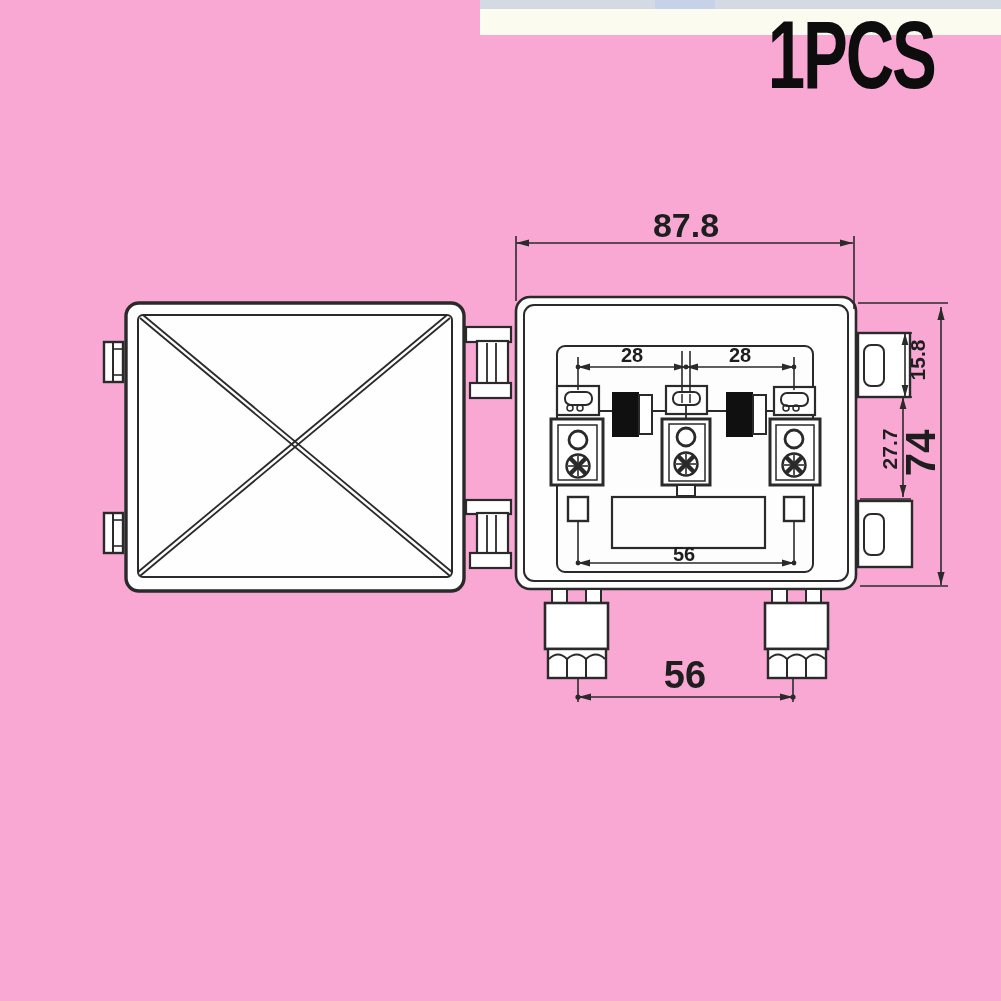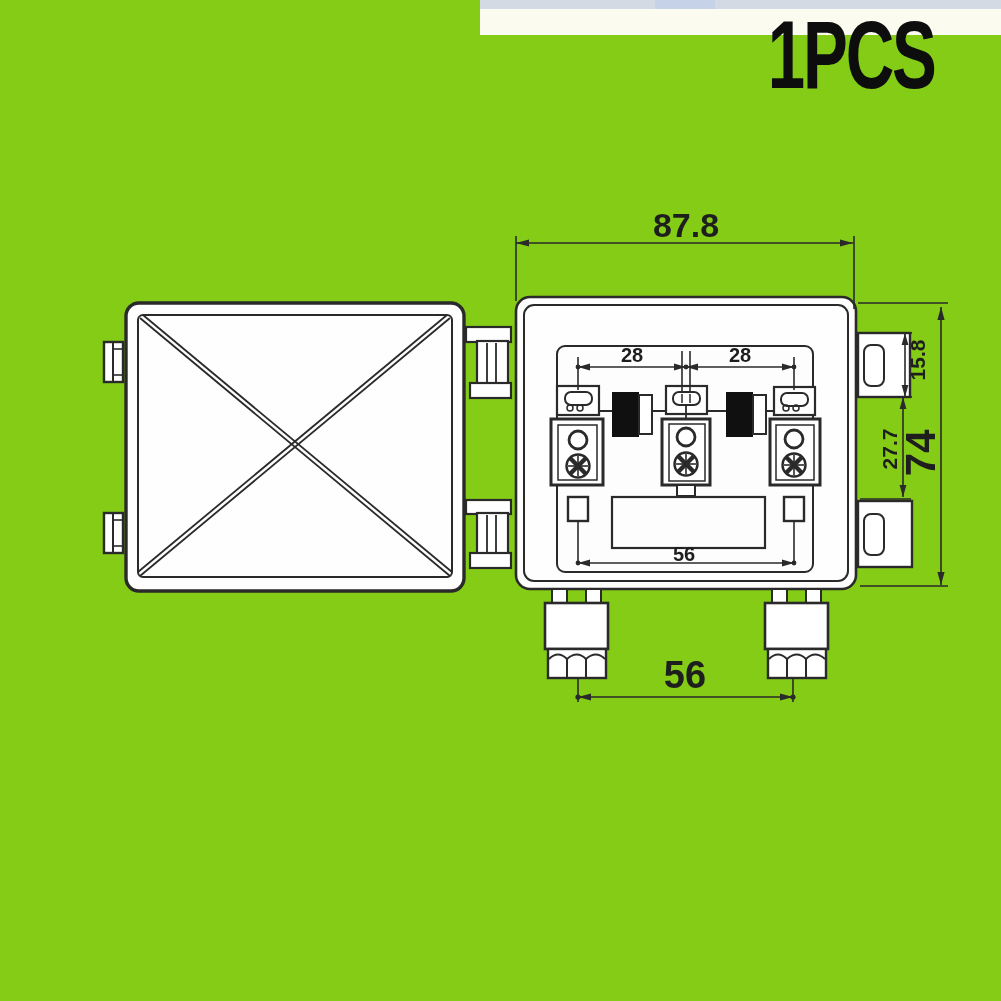--- a/index.html
+++ b/index.html
@@ -1,16 +1,16 @@
 <!DOCTYPE html>
 <html><head>
 <meta charset="utf-8">
 <style>
   html,body{margin:0;padding:0;background:#ffffff;}
-  .stage{position:relative;width:1001px;height:1001px;background:#84cc16;overflow:hidden;
+  .stage{position:relative;width:1001px;height:1001px;background:#f9a8d4;overflow:hidden;
          font-family:"Liberation Sans",sans-serif;}
   .topbar{position:absolute;left:480px;top:0;width:521px;height:9px;background:#d3dae3;}
   .topbar-accent{position:absolute;left:175px;top:0;width:60px;height:9px;background:#c6d2e8;}
   .cream-band{position:absolute;left:480px;top:9px;width:521px;height:26px;background:#fbfbf0;}
   .qty{position:absolute;right:66px;top:6px;font-size:96px;font-weight:bold;color:#0d0d0d;
        line-height:1.02;letter-spacing:-3px;transform:scaleX(0.70);transform-origin:100% 0;
        white-space:nowrap;}
   svg{position:absolute;left:0;top:0;}
   svg *{vector-effect:none;}
   text.dim{font-family:"Liberation Sans",sans-serif;font-weight:bold;fill:#1e1e1e;}

